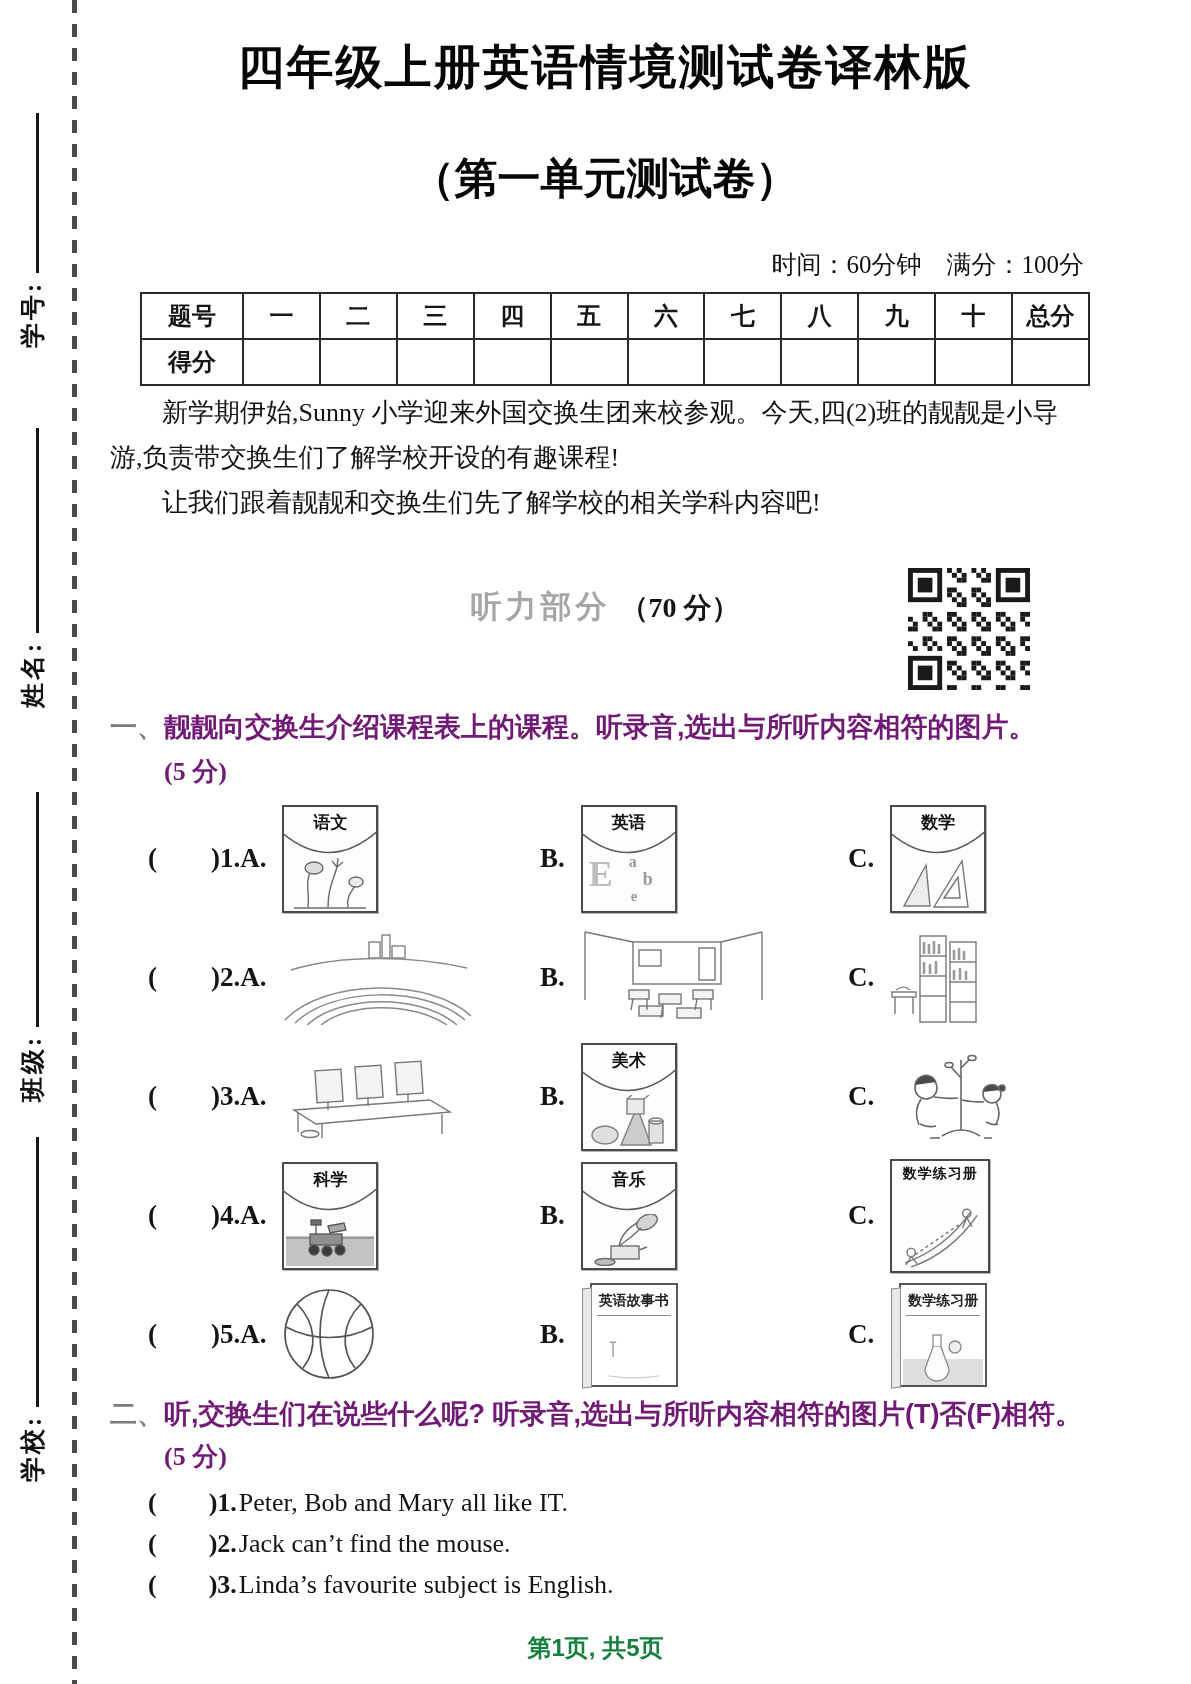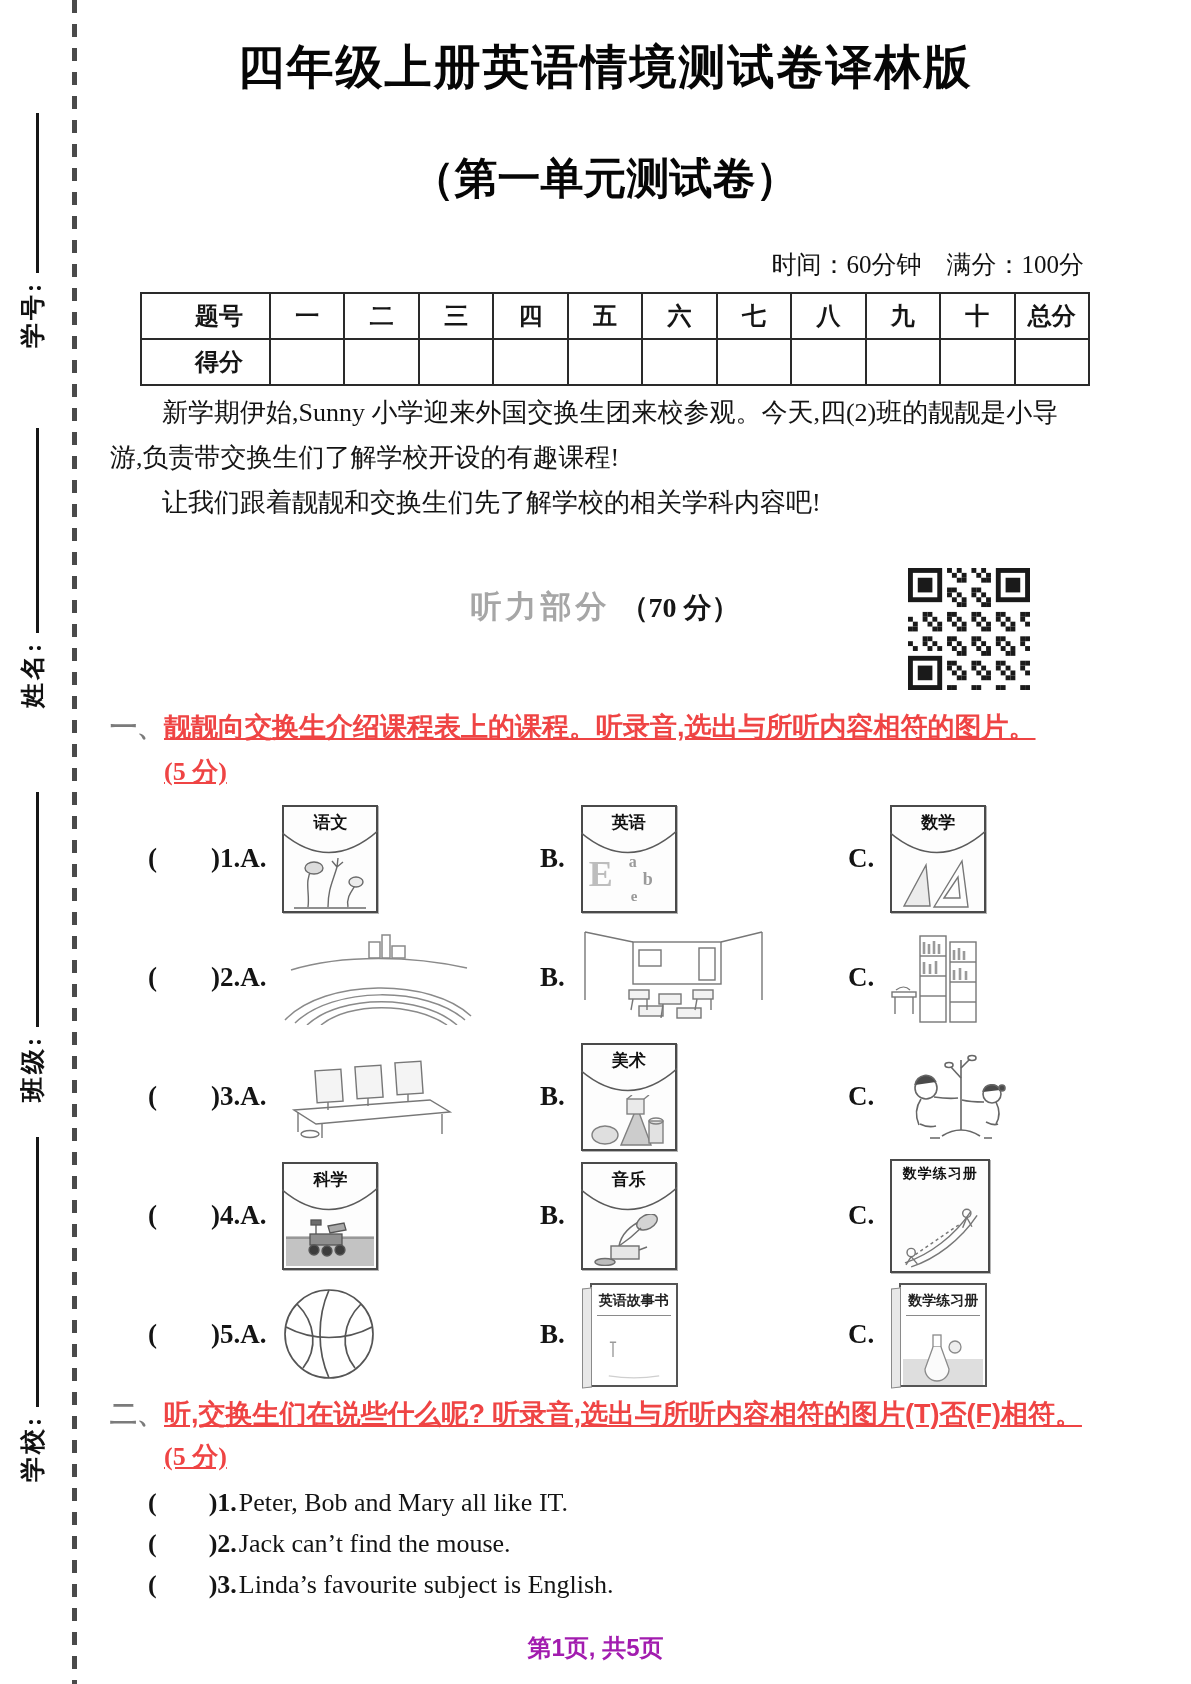--- a/index.html
+++ b/index.html
@@ -22,37 +22,37 @@
   .main{position:absolute;left:110px;top:0;width:990px;height:1684px;}
   .title{position:absolute;top:36px;left:0;width:100%;text-align:center;
     font-family:"Liberation Sans",sans-serif;font-weight:bold;font-size:47px;letter-spacing:2px;color:#060606;}
   .subtitle{position:absolute;top:150px;left:0;width:100%;text-align:center;
     font-family:"Liberation Sans",sans-serif;font-weight:bold;font-size:43px;color:#060606;}
   .meta{position:absolute;top:248px;right:16px;font-size:25px;font-weight:400;color:#111;}
 
   .stable{position:absolute;top:292px;left:30px;width:950px;border-collapse:collapse;table-layout:fixed;}
   .stable td{border:2px solid #2a2a2a;height:44px;text-align:center;
     font-size:24px;font-weight:bold;color:#161616;padding:0;}
-  .stable td:first-child{width:100px;padding-left:27px;}
+  .stable td:first-child{width:100px;}
 
   .intro{position:absolute;top:390px;left:0;width:980px;font-size:26px;line-height:45px;color:#141414;}
   .intro p{margin:0;text-indent:2em;}
 
   .listen{position:absolute;top:572px;left:0;width:100%;height:122px;}
   .ltwrap{text-align:center;padding-top:14px;}
   .lt1{font-family:"Liberation Sans",sans-serif;font-weight:bold;font-size:31px;color:#a6a6a6;letter-spacing:4px;}
   .lt2{font-size:28px;font-weight:600;color:#161616;margin-left:6px;}
   .qr{position:absolute;right:70px;top:-4px;width:122px;height:122px;}
 
   .qsec{position:absolute;left:0;width:100%;}
   .q1{top:706px;}
   .q2{top:1393px;}
   .qhead{display:flex;font-family:"Liberation Sans",sans-serif;font-weight:bold;font-size:27px;line-height:42px;}
   .qmark{width:54px;flex:none;color:#7b7b7b;}
-  .qbody{flex:1;color:#ef4444;text-decoration:underline;}
+  .qbody{flex:1;color:#701a75;}
   .qscore{display:block;font-family:"Liberation Serif",serif;font-weight:600;font-size:26px;margin-top:3px;}
   .qscore2{font-family:"Liberation Serif",serif;font-weight:600;font-size:26px;}
 
   .q1rows{margin-top:6px;}
   .q1row{display:flex;align-items:center;min-height:119px;padding-left:38px;}
   .opt{display:flex;align-items:center;}
   .opt.c0{width:392px;}
   .opt.c1{width:308px;}
   .opt.c2{flex:1;}
   .pre{font-size:27px;font-weight:600;white-space:pre;color:#141414;}
@@ -86,21 +86,21 @@
   .tart{position:absolute;bottom:0;left:0;right:0;height:52px;}
   .tart svg{width:100%;height:100%;}
 
   .q2list{margin-top:4px;}
   .q2s{display:flex;padding-left:38px;font-size:26px;line-height:41px;color:#141414;}
   .q2s .sb{white-space:pre;font-weight:600;}
   .q2s .sn{font-weight:bold;}
   .q2s .st{margin-left:2px;}
 
   .footer{position:absolute;top:1632px;left:0;width:100%;text-align:center;
-    font-family:"Liberation Sans",sans-serif;font-weight:600;font-size:24px;color:#a21caf;}
+    font-family:"Liberation Sans",sans-serif;font-weight:600;font-size:24px;color:#15803d;}
 </style>
 </head>
 <body>
 
 <div class="page">
   <div class="sidebar">
       <div class="sbf sbf0">
         <span class="sbl">学号:</span>
         <span class="sbline"></span>
       </div>

